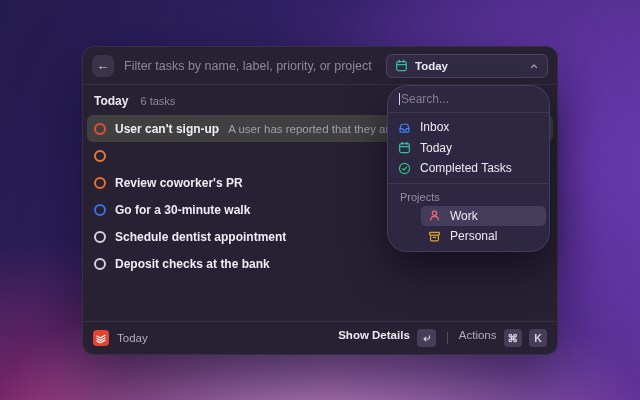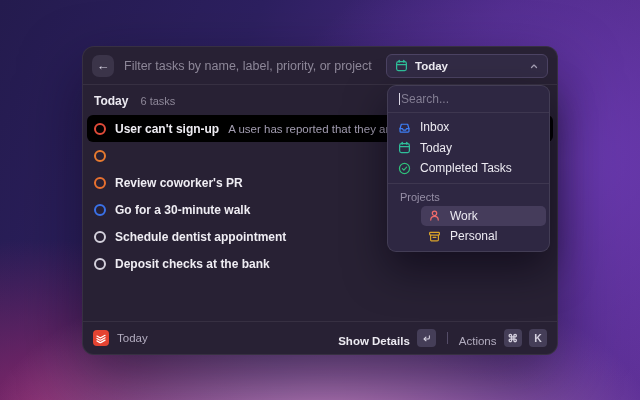--- a/index.html
+++ b/index.html
@@ -48,54 +48,54 @@
 
   
   .list { flex:1; padding:6px 4px; overflow:hidden; }
   .list-header { display:flex; align-items:baseline; gap:12px; padding:3px 7px 7px; }
   .lh-title { font-size:12px; font-weight:700; color:#eceaf1; }
   .lh-count { font-size:11px; color:#8d8798;text-align:right; }
   .task-row {
     height:27px; display:flex; align-items:center; gap:9px;
     padding:0 7px; border-radius:6px; cursor:pointer;
   }
-  .task-row.selected { background:#000000;align-items:center; }
+  .task-row.selected { background:#404040;align-items:center; }
   .task-circle {
     width:12px; height:12px; flex:none; border-radius:50%;
     border:2px solid currentColor; cursor:pointer;
   }
   .task-title { font-size:12px; font-weight:600; color:#efedf3; white-space:nowrap; }
   .task-desc { flex:1; min-width:0; font-size:11.5px; color:#a39db1; white-space:nowrap; overflow:hidden; }
 
   
   .footer {
     height:33px; flex:none; display:flex; align-items:center; gap:8px;
     padding:0 10px; border-top:1px solid rgba(255,255,255,0.07);
   }
   .logo {
     width:16px; height:16px; flex:none; border-radius:4px;
     display:flex; align-items:center; justify-content:center;
   }
   .footer-context { font-size:11.5px; color:#b2acbf; }
   .spacer { flex:1; }
-  .hint { display:flex; align-items:flex-end; gap:7px; cursor:pointer; }
+  .hint { display:flex; align-items:flex-start; gap:7px; cursor:pointer; }
   .sd-label { font-size:11.5px; font-weight:700; color:#eceaf1; }
   .actions-label { font-size:11.5px; color:#b2acbf; }
   .keycap {
     min-width:18px; height:18px; padding:0 4px; border-radius:4px;
     background:#453e58; color:#d6d2e0; display:flex; align-items:center;
     justify-content:center; font-size:10.5px; font-weight:600;
   }
   .foot-divider { width:1px; height:12px; background:#554d68; margin:0 3px; }
 
   
   .dropdown {
     position:absolute; left:387px; top:85px; width:163px; z-index:5;
     background:#2e2742; border:1px solid rgba(255,255,255,0.10);
-    border-radius:9px; box-shadow:0 18px 40px rgba(5,2,15,0.55); overflow:hidden;
+    border-radius:20px; box-shadow:0 18px 40px rgba(5,2,15,0.55); overflow:hidden;
   }
   .dd-search {
     height:27px; display:flex; align-items:center; gap:1px; padding:0 11px;
     border-bottom:1px solid rgba(255,255,255,0.08); cursor:text;
   }
   .caret { width:1px; height:12px; background:#dcd8e6; flex:none; }
   .dd-search-text { font-size:12px; color:#837d93; }
   .dd-group { padding:4px 3px; }
   .dd-item {
     height:20.5px; display:flex; align-items:center; gap:9px;

